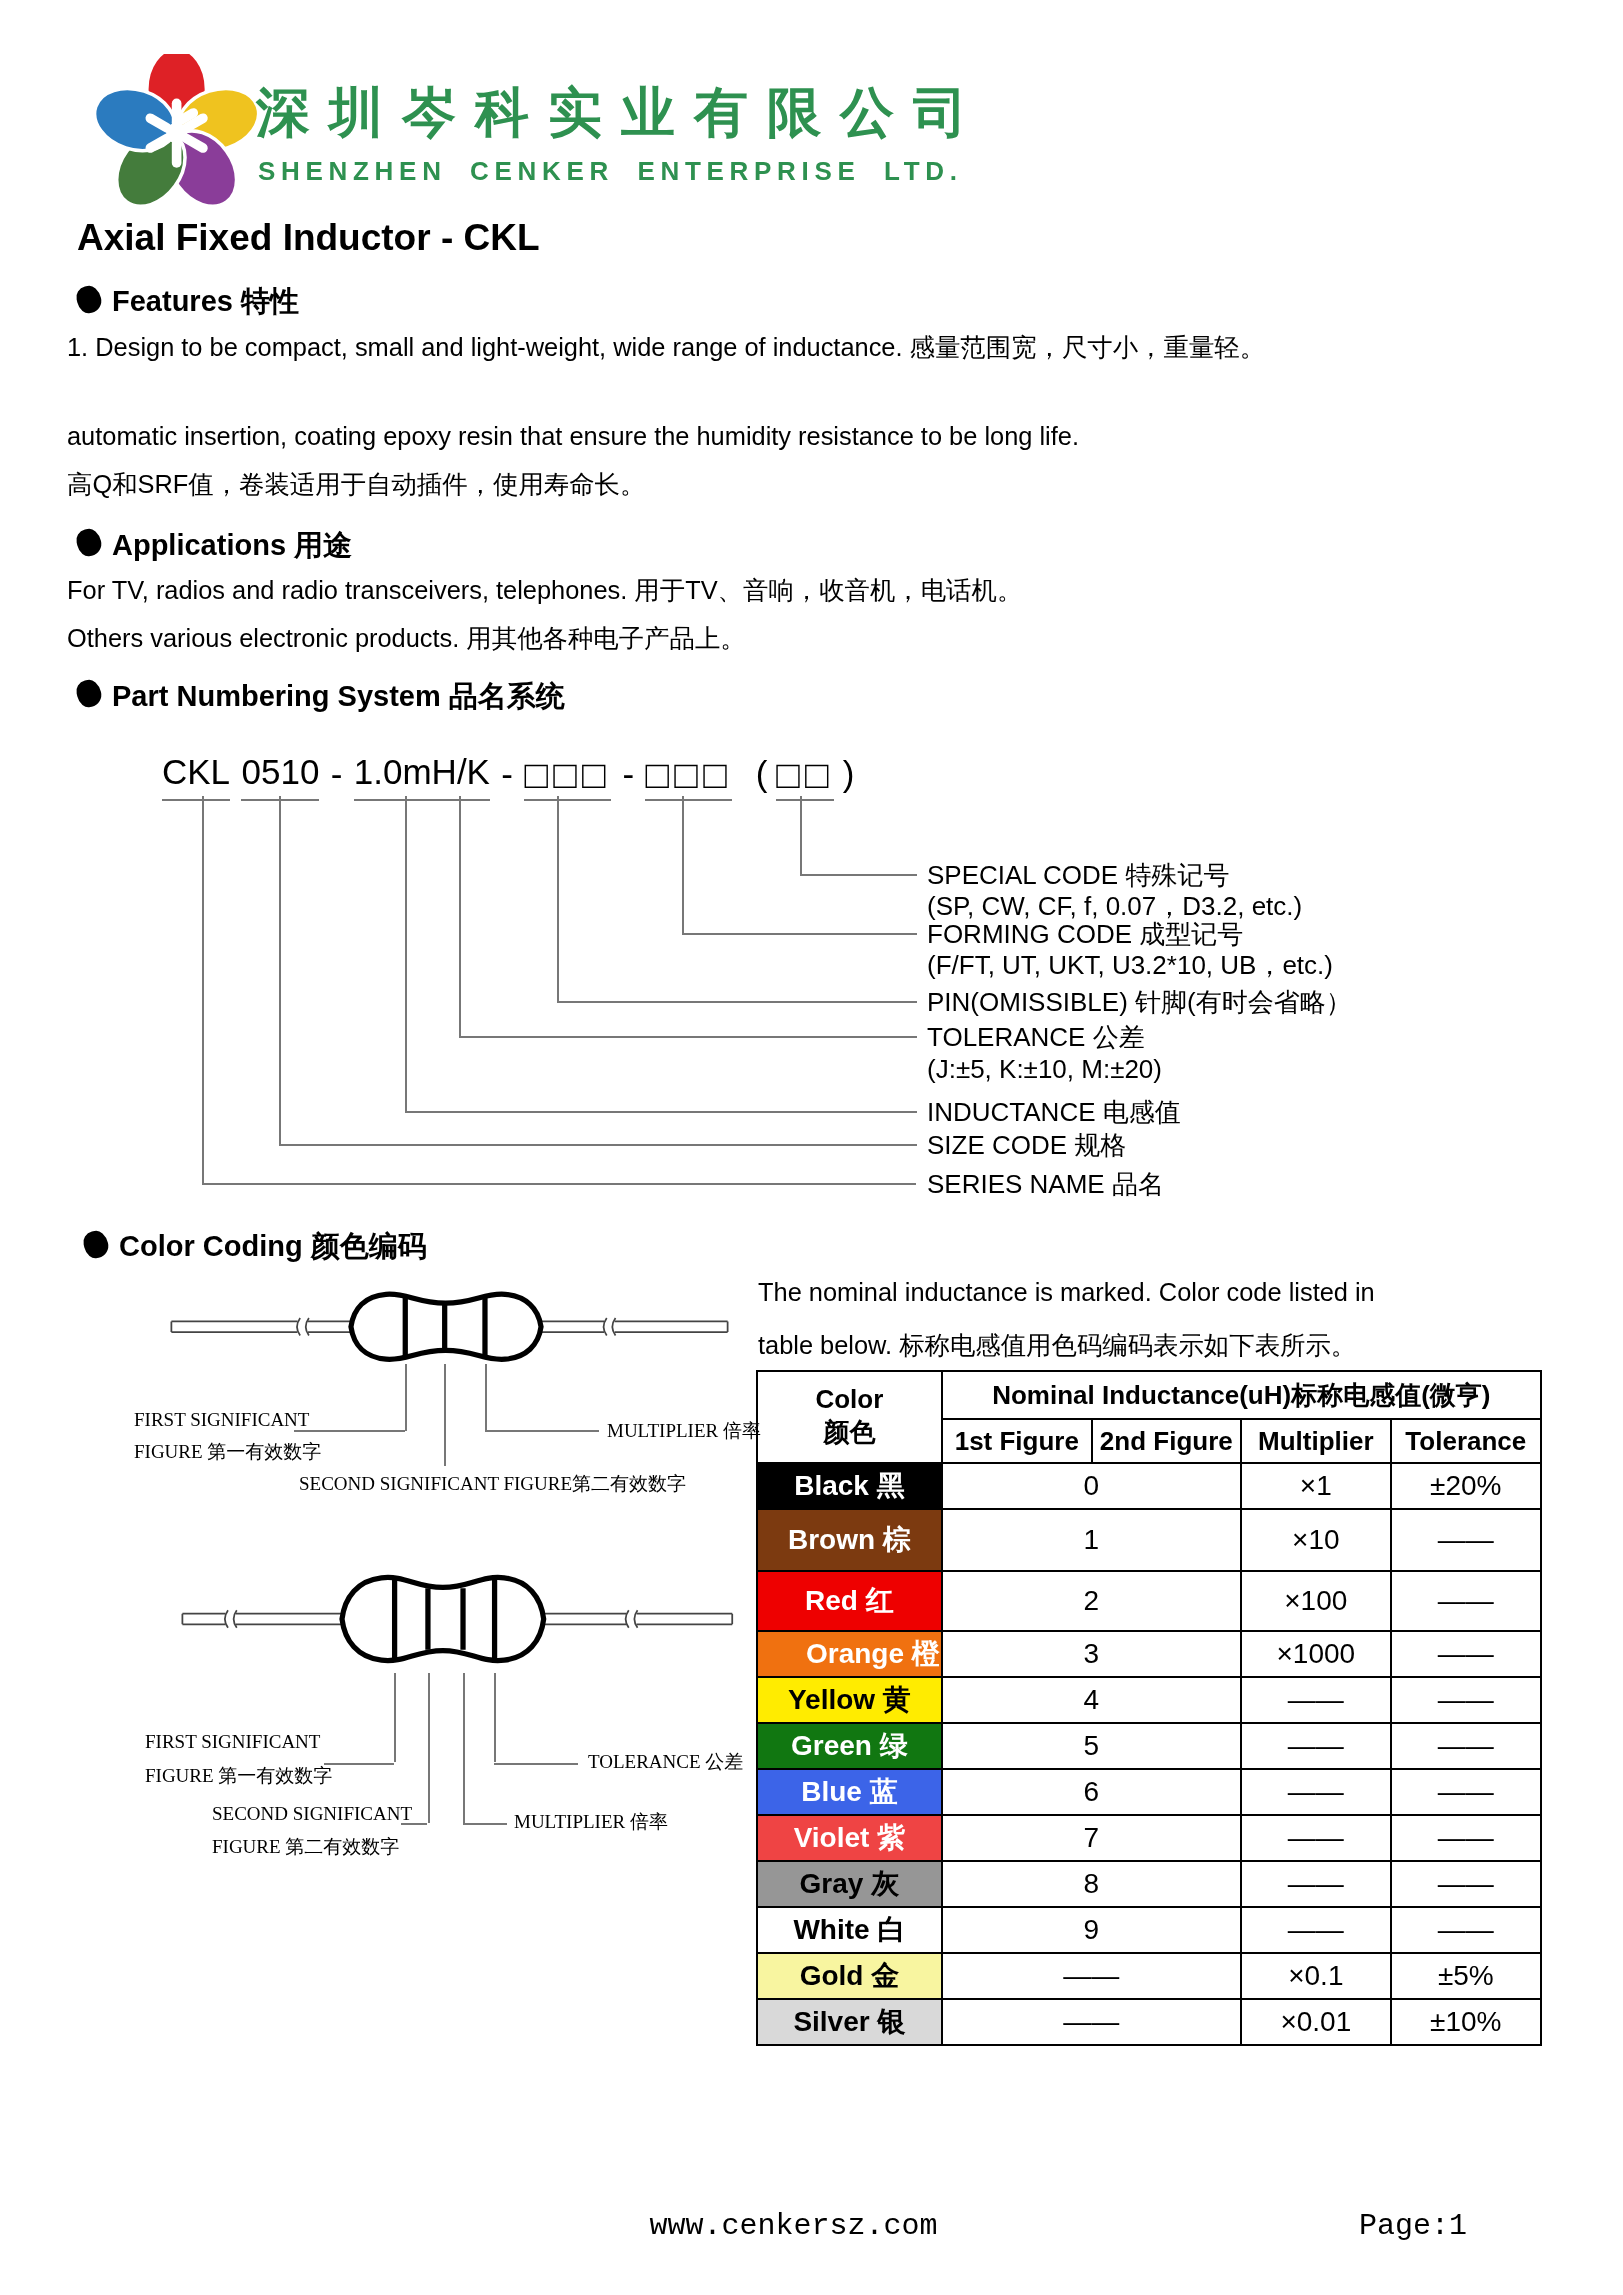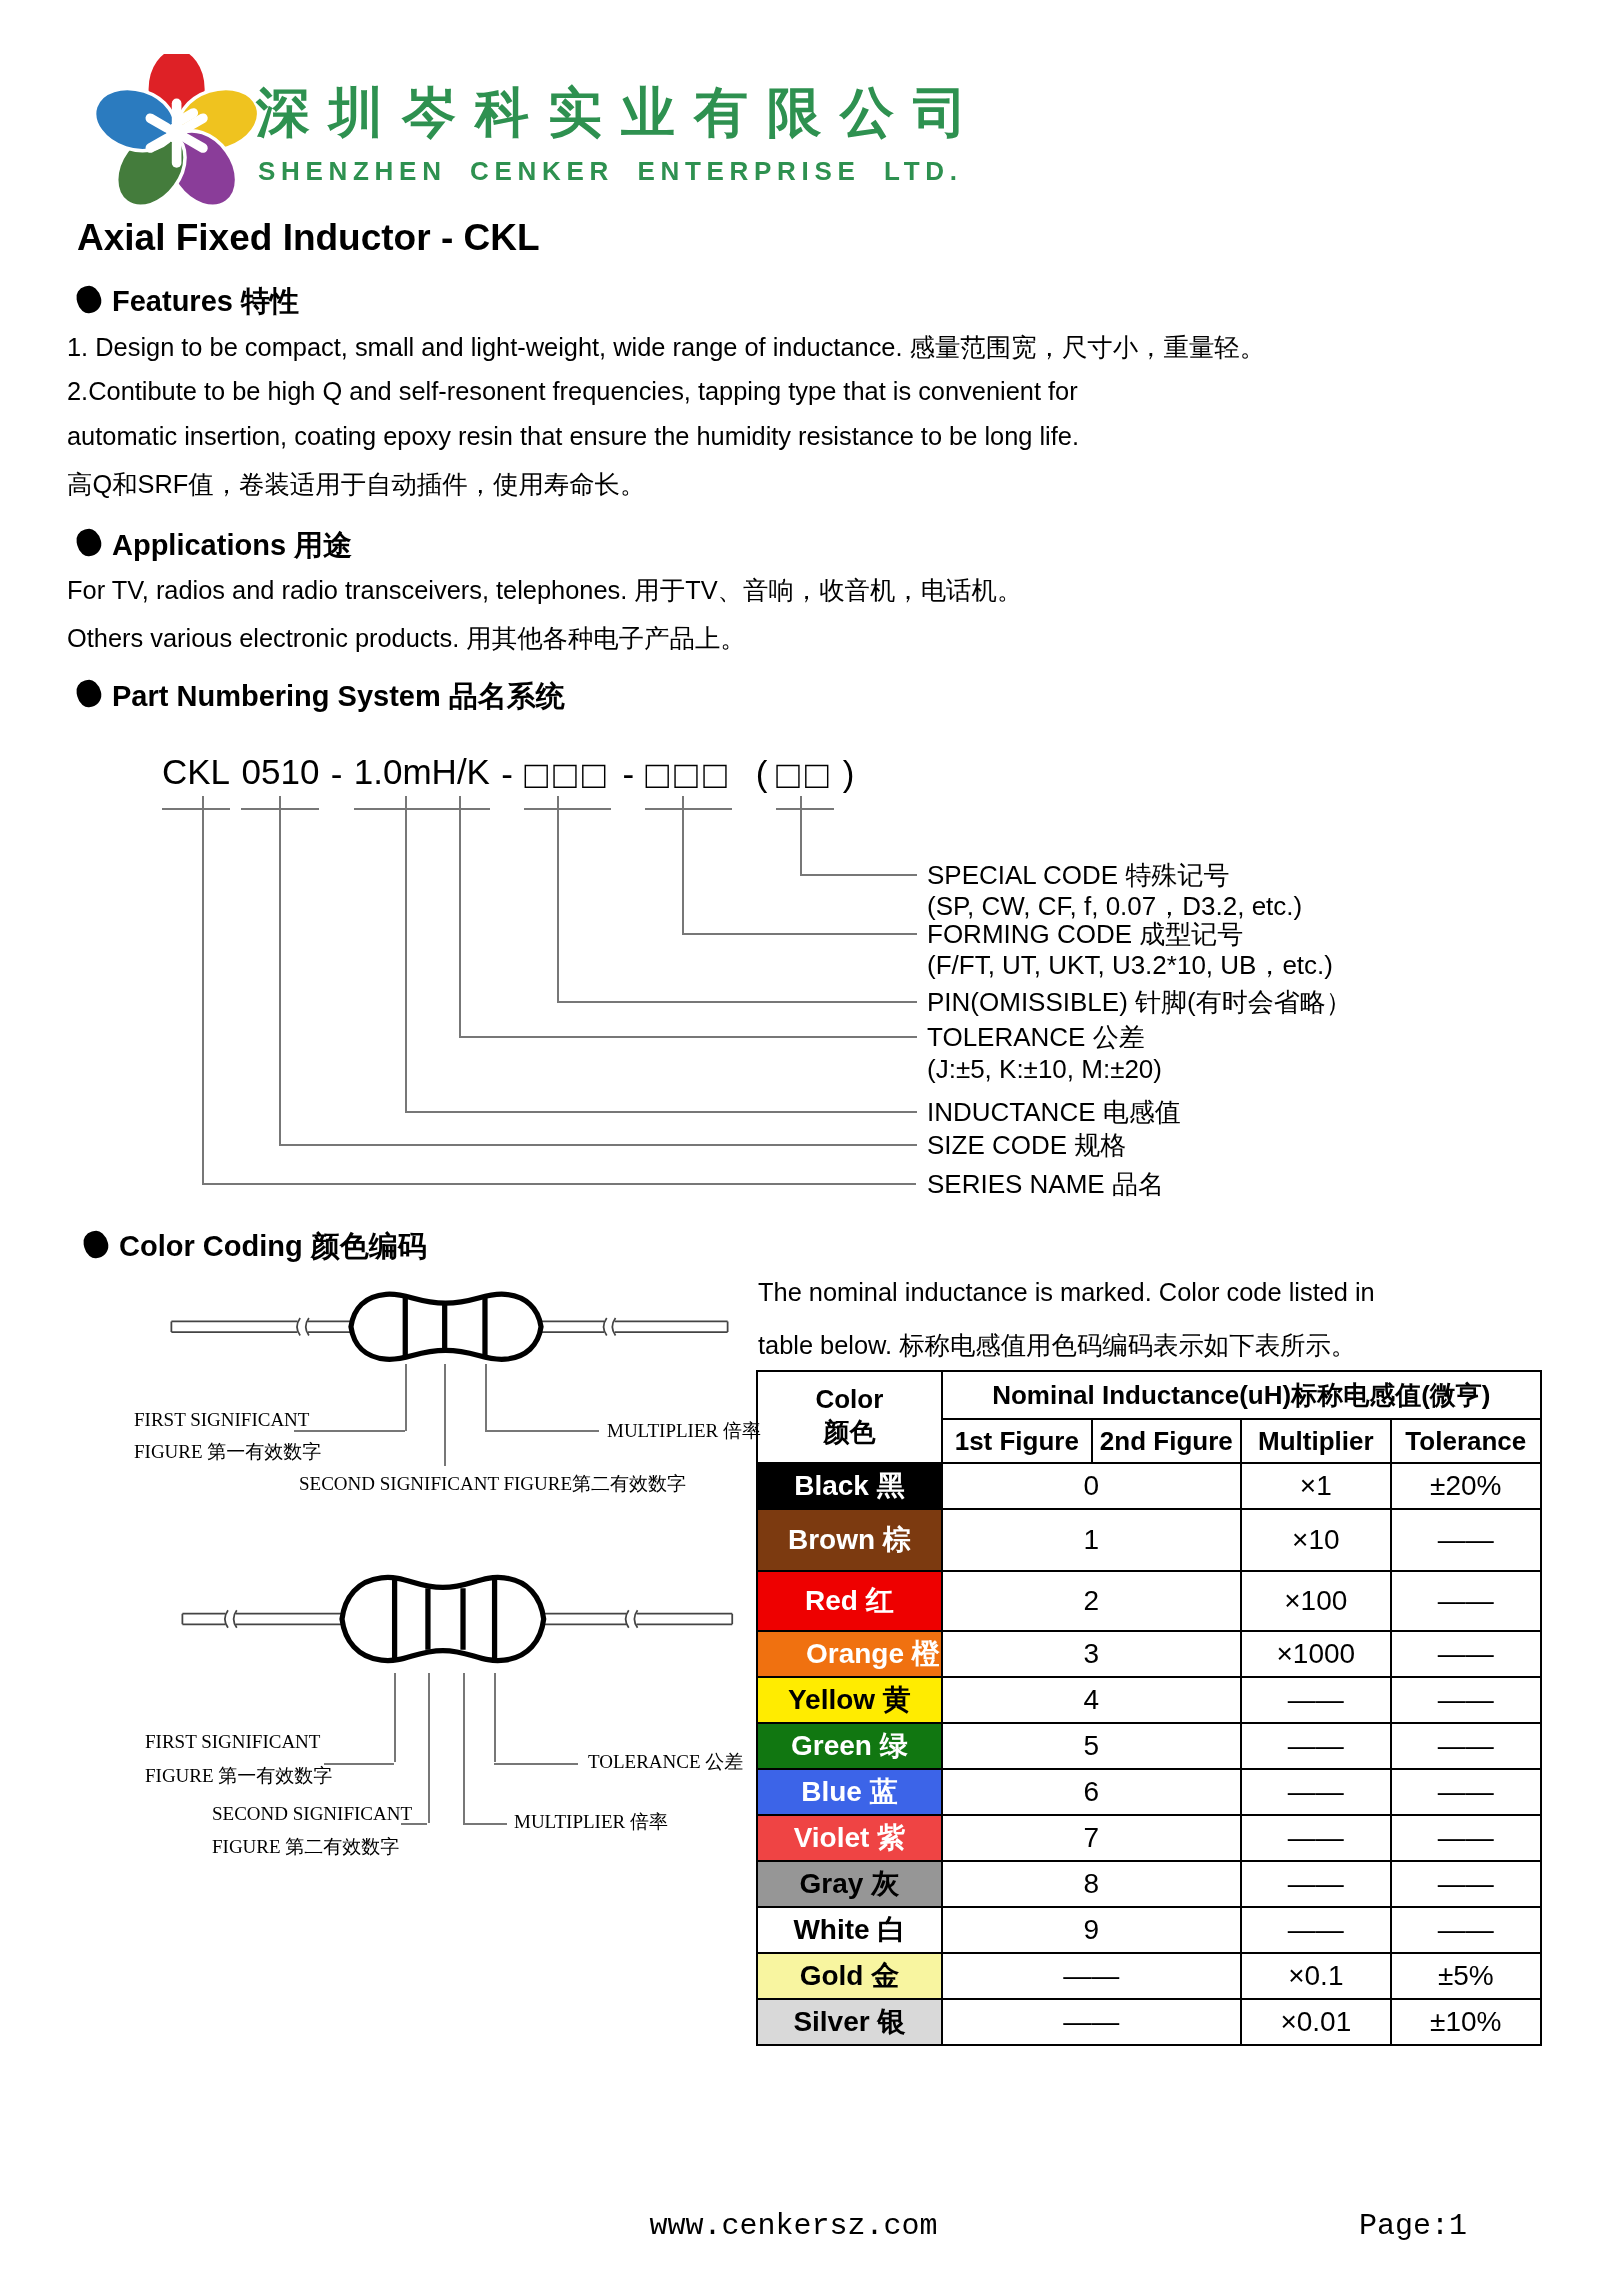--- a/index.html
+++ b/index.html
@@ -5,21 +5,21 @@
   html,body{margin:0;padding:0;background:#e8e8e8;}
   .page{position:relative;width:1623px;height:2295px;background:#ffffff;margin:0 auto;
         font-family:"Liberation Sans",sans-serif;color:#000;overflow:hidden;}
   .abs{position:absolute;}
   .bullet{position:absolute;width:24px;height:27px;background:#000;
           border-radius:52% 48% 58% 46%/44% 62% 50% 56%;transform:rotate(-14deg);}
   .heading{position:absolute;font-size:29px;font-weight:bold;white-space:nowrap;}
   .body-line{position:absolute;font-size:25.4px;white-space:nowrap;}
   .pn-row{position:absolute;left:162px;top:752px;display:flex;align-items:flex-end;
           font-size:35px;white-space:nowrap;}
-  .pn-seg{padding-bottom:16px;margin-right:11.4px;}
+  .pn-seg{padding-bottom:7px;margin-right:11.4px;}
   .pn-seg.u{border-bottom:2.6px solid #777;}
   .pn-seg.tight{margin-right:0;}
   .pn-box{font-size:39px;letter-spacing:5.3px;line-height:35px;}
   .vline{position:absolute;width:1.8px;background:#777;}
   .hline{position:absolute;height:1.8px;background:#777;}
   .pn-label{position:absolute;font-size:26px;line-height:30px;white-space:nowrap;}
   .ser-label{position:absolute;font-family:"Liberation Serif",serif;font-size:19px;white-space:nowrap;}
   .note-line{position:absolute;font-size:25.4px;white-space:nowrap;}
   table.cc{position:absolute;left:756px;top:1370px;border-collapse:collapse;table-layout:fixed;}
   table.cc th,table.cc td{border:2.6px solid #000;text-align:center;vertical-align:middle;
@@ -58,21 +58,20 @@
     <circle cx="92" cy="90" r="12" fill="#ffffff"></circle>
   </svg>
 
   <div class="company-cn" style="color: rgb(46, 145, 80);">深圳岑科实业有限公司</div>
   <div class="company-en" style="color: rgb(46, 145, 80);">SHENZHEN CENKER ENTERPRISE LTD.</div>
   <div class="doc-title">Axial Fixed Inductor - CKL</div>
 
   <span class="bullet" style="left:77px;top:286px;"></span>
   <div class="heading" style="left:112px;top:282px;">Features 特性</div>
   <div class="body-line" style="left:67px;top:331px;">1. Design to be compact, small and light-weight, wide range of inductance. 感量范围宽，尺寸小，重量轻。</div>
-  <div class="body-line" style="left:67px;top:377px;">2.Contibute to be high Q and self-resonent frequencies, tapping type that is convenient for</div>
   <div class="body-line" style="left:67px;top:422px;">automatic insertion, coating epoxy resin that ensure the humidity resistance to be long life.</div>
   <div class="body-line" style="left:67px;top:468px;">高Q和SRF值，卷装适用于自动插件，使用寿命长。</div>
 
   <span class="bullet" style="left:77px;top:529px;"></span>
   <div class="heading" style="left:112px;top:526px;">Applications  用途</div>
   <div class="body-line" style="left:67px;top:574px;">For TV, radios and radio transceivers, telephones.  用于TV、音响，收音机，电话机。</div>
   <div class="body-line" style="left:67px;top:622px;">Others various electronic products. 用其他各种电子产品上。</div>
 
   <span class="bullet" style="left:77px;top:680px;"></span>
   <div class="heading" style="left:112px;top:677px;">Part Numbering System 品名系统</div>

